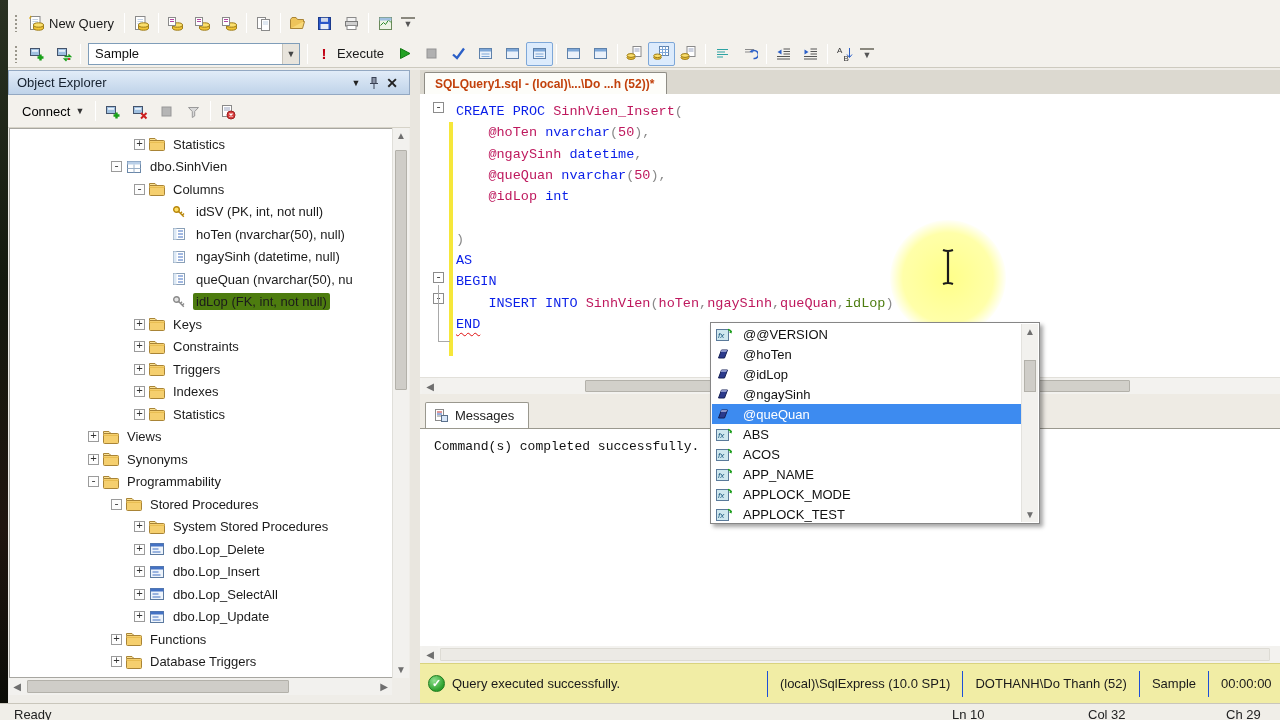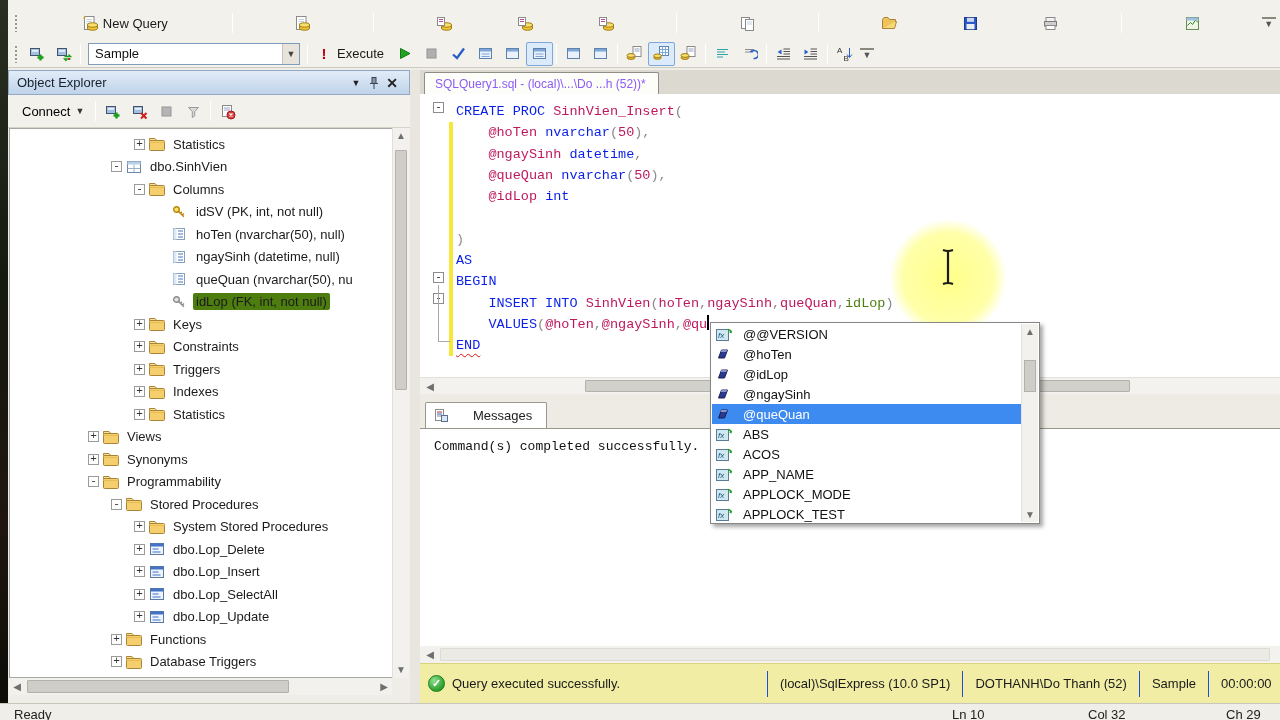--- a/index.html
+++ b/index.html
@@ -7,21 +7,21 @@
   body { font-family:"Liberation Sans", sans-serif; background:#e9e6df; cursor:default;
          -webkit-user-select:none; user-select:none; position:relative; }
   #screen { position:absolute; inset:0; width:1280px; height:720px; background:#efede8; overflow:hidden; }
 
   
   .dark-edge { position:absolute; left:0; top:0; width:8px; height:703px;
                background:linear-gradient(180deg,#2a3122 0%,#141a0e 40%,#20150f 75%,#0c0d07 100%); }
 
   
   .tbar { position:absolute; left:8px; right:0; background:#f3f1ec; display:flex; align-items:center; }
-  #toolbar-main { top:0; height:40px; padding:8px 2px 2px 4px;justify-content:space-between; }
+  #toolbar-main { top:0; height:40px; padding:8px 2px 2px 4px; }
   #toolbar-query { top:40px; height:28px; padding:1px 2px 1px 4px; border-bottom:1px solid #cdcabf; }
   .grip { width:5px; height:18px; margin:0 4px 0 2px;
           background-image:radial-gradient(circle, #9a978c 1px, transparent 1.2px);
           background-size:4px 4px; }
   .tsep { width:1px; height:20px; background:#c4c1b6; border-right:1px solid #fff; margin:0 3px; }
   .tbtn { display:inline-flex; align-items:center; gap:4px; padding:2px 4px; border:1px solid transparent;
           border-radius:2px; height:24px; }
   .tbtn.tgl { border-color:#7da7d8; background:#dcebfc; }
   .tbtn .tlbl { font-size:13px; color:#1a1a1a; padding-right:2px; }
   .ticon { width:17px; height:17px; display:inline-block; }
@@ -66,21 +66,21 @@
   #oe-hsb .thumb { top:2px; bottom:2px; left:18px; width:262px; }
 
   
   #split-v { position:absolute; left:410px; top:70px; width:10px; height:633px; background:#e9e6df; }
 
   
   #doc { position:absolute; left:420px; top:70px; width:860px; height:633px; background:#fff; }
   #tabstrip { position:absolute; left:0; top:0; right:0; height:25px; background:#dcd9d0; border-bottom:1px solid #fff; }
   #doc-tab { position:absolute; left:4px; bottom:0; height:22px; background:#fdfdf9; border:1px solid #8f8d85;
              border-bottom:none; display:flex; align-items:center; padding:0 12px 0 10px; border-radius:2px 2px 0 0; }
-  #doc-tab span { font-size:12px; font-weight:normal; color:#8b5cf6; white-space:nowrap; }
+  #doc-tab span { font-size:12px; font-weight:bold; color:#c2410c; white-space:nowrap; }
 
   
   #editor { position:absolute; left:0; top:25px; right:0; height:282px; background:#fff; overflow:hidden; }
   #code-lines { position:absolute; left:36px; top:6px; right:0; font-family:"Liberation Mono","DejaVu Sans Mono",monospace;
                 font-size:13.5px; }
   .cl { height:21.3px; line-height:21.3px; white-space:pre; }
   .s-k { color:#0a1fe8; } .s-p { color:#be185d; } .s-g { color:#8a8a8a; } .s-i { color:#4d7c0f; }
   .s-e { color:#0a1fe8; text-decoration:underline wavy #e01010 1px; text-underline-offset:4px; }
   .caret { display:inline-block; width:1.5px; height:15px; background:#000; vertical-align:-2px; }
   #change-bar { position:absolute; left:29px; top:27px; width:4px; height:234px; background:#f6e73a; }
@@ -96,21 +96,21 @@
   #ibeam { position:absolute; left:518px; top:152px; pointer-events:none; }
 
   
   #ed-hsb { left:0; right:0; top:307px; height:17px; position:absolute; background:#f3f2ef; border-top:1px solid #e2e0da; }
   #ed-hsb .a1 { left:2px; top:0; bottom:0; width:16px; line-height:17px; }
   #ed-hsb .thumb { top:2px; bottom:2px; left:165px; width:545px; background:#d2d0ca; }
 
   
   #msgs { position:absolute; left:0; top:324px; right:0; height:252px; background:#eeebe4; }
   #msg-tab { position:absolute; left:5px; top:8px; height:26px; background:#fff; border:1px solid #9a988e; border-bottom:none;
-             display:flex; align-items:center; gap:24px; padding:0 14px 0 8px; border-radius:2px 2px 0 0; }
+             display:flex; align-items:center; gap:6px; padding:0 14px 0 8px; border-radius:2px 2px 0 0; }
   #msg-tab span { font-size:13px; color:#222; }
   #msg-body { position:absolute; left:0; top:34px; right:0; bottom:0; background:#fff; border-top:1px solid #9a988e; }
   #msg-text { position:absolute; left:14px; top:10px; font-family:"Liberation Mono","DejaVu Sans Mono",monospace;
               font-size:13px; color:#111; white-space:pre; }
   #msg-hsb { position:absolute; left:0; right:0; top:576px; height:17px; background:#f3f2ef; }
   #msg-hsb .a1 { left:2px; top:0; bottom:0; width:16px; line-height:17px; }
   #msg-hsb .thumb { top:2px; bottom:2px; left:20px; right:10px; background:#eceae5; border-color:#dddbd4; }
 
   
   #statusbar { position:absolute; left:0; right:0; top:593px; height:40px; background:#f1eda5; border-top:1px solid #d9d37f;
@@ -763,21 +763,20 @@
           <div class="cl"><span class="s-k">CREATE PROC</span><span class="s-p"> SinhVien_Insert</span><span class="s-g">(</span></div>
           <div class="cl"><span class="s-p">    @hoTen </span><span class="s-k">nvarchar</span><span class="s-g">(</span><span class="s-p">50</span><span class="s-g">),</span></div>
           <div class="cl"><span class="s-p">    @ngaySinh </span><span class="s-k">datetime</span><span class="s-g">,</span></div>
           <div class="cl"><span class="s-p">    @queQuan </span><span class="s-k">nvarchar</span><span class="s-g">(</span><span class="s-p">50</span><span class="s-g">),</span></div>
           <div class="cl"><span class="s-p">    @idLop </span><span class="s-k">int</span></div>
           <div class="cl"></div>
           <div class="cl"><span class="s-g">)</span></div>
           <div class="cl"><span class="s-k">AS</span></div>
           <div class="cl"><span class="s-k">BEGIN</span></div>
           <div class="cl"><span class="s-p">    </span><span class="s-k">INSERT INTO</span><span class="s-p"> SinhVien</span><span class="s-g">(</span><span class="s-p">hoTen</span><span class="s-g">,</span><span class="s-p">ngaySinh</span><span class="s-g">,</span><span class="s-p">queQuan</span><span class="s-g">,</span><span class="s-i">idLop</span><span class="s-g">)</span></div>
-          <div class="cl"><span class="s-p">    </span><span class="s-k">VALUES</span><span class="s-g">(</span><span class="s-p">@hoTen</span><span class="s-g">,</span><span class="s-p">@ngaySinh</span><span class="s-g">,</span><span class="s-p">@qu</span><span class="caret"></span></div>
           <div class="cl"><span class="s-e">END</span></div>
         </div>
       <div id="mouse-hl"></div>
       <div id="ibeam">
         <svg width="20" height="40" viewBox="0 0 20 40">
             <path d="M5 3 q5 2 10 0 M10 3 v34 M5 37 q5 -2 10 0" fill="none" stroke="#1a1a1a" stroke-width="2.2"></path>
           </svg>
       </div>
     </div>
 

